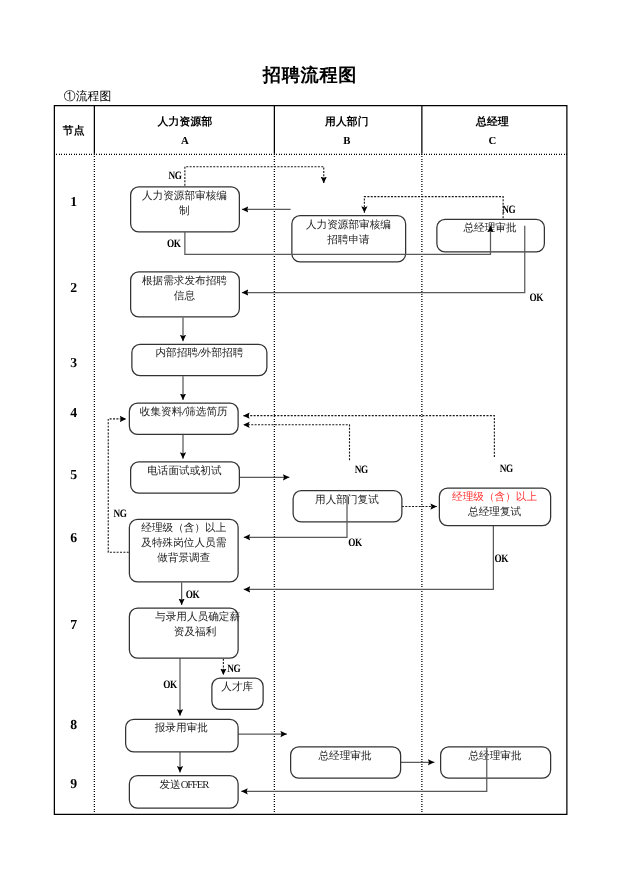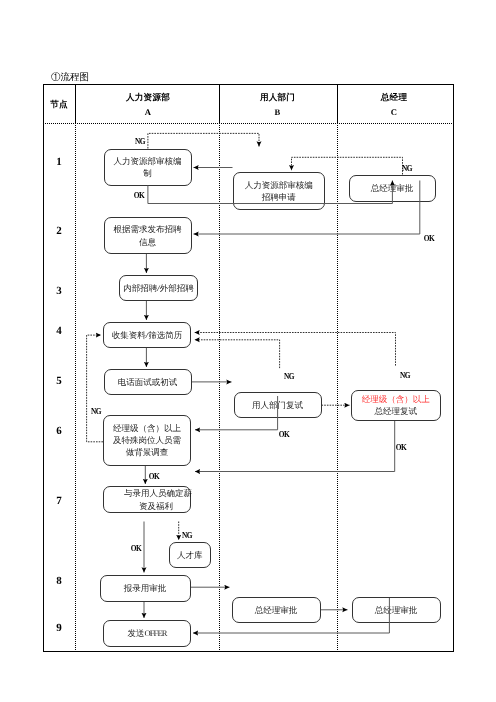--- a/index.html
+++ b/index.html
@@ -18,21 +18,21 @@
   .vdiv.solid{background:#000;background-image:none;}
   .hdiv{position:absolute;left:0;right:0;height:1px;
         background-image:repeating-linear-gradient(to right,#000 0 1px,transparent 1px 2px);}
 
   .hdr{position:absolute;text-align:center;font-size:8.6px;font-weight:bold;line-height:12px;
        letter-spacing:0.2px;transform:translateX(-50%);white-space:nowrap;}
   .rownum{position:absolute;font-size:11px;font-weight:bold;line-height:1;
           transform:translate(-50%,-50%);}
 
   .node{position:absolute;box-sizing:border-box;border:1px solid #333;
-        border-radius:7px;background:#fff;display:flex;align-items:center;
+        border-radius:7px;background:#fff;display:flex;align-items:flex-start;
         justify-content:center;text-align:center;font-size:8.5px;line-height:12.4px;
         color:#1a1a1a;padding:0 2px;}
   .node .red{color:#ff3030;}
   .node .nlines span{display:block;white-space:nowrap;}
   .node .nlines span.inl{display:inline;}
   .node .nlines span.ltn{font-weight:normal;letter-spacing:-0.9px;}
   .node .nlines span.sl{font-weight:bold;font-style:italic;font-family:"Liberation Serif",serif;}
 
   .elabel{position:absolute;font-size:9px;font-weight:bold;line-height:1;
           font-family:"Liberation Serif",serif;
@@ -40,20 +40,21 @@
           white-space:nowrap;color:#000;}
 
   svg#wires,svg#wires-top{position:absolute;left:0;top:0;width:496px;height:702px;
             pointer-events:none;overflow:visible;}
 </style>
 </head>
 <body>
 
 <div id="page">
 
+  <div id="doc-title">招聘流程图</div>
   <div id="section-label">①流程图</div>
 
   <div id="grid">
     <div class="frame"></div>
     <div class="vdiv solid" style="left:32px;top:0;height:39px"></div>
     <div class="vdiv solid" style="left:175.5px;top:0;height:39px"></div>
     <div class="vdiv solid" style="left:293.5px;top:0;height:39px"></div>
     <div class="vdiv" style="left:32px;top:39px;bottom:0"></div>
     <div class="vdiv" style="left:175.5px;top:39px;bottom:0"></div>
     <div class="vdiv" style="left:293.5px;top:39px;bottom:0"></div>
@@ -105,21 +106,21 @@
         <div class="nlines" style="width:100%">
           <span class="">总经理审批</span>
         </div>
       </div>
       <div class="node" style="left: 103.5px; top: 217px; width: 88px; height: 37px;">
         <div class="nlines" style="width:100%">
           <span class="">根据需求发布招聘</span>
           <span class="">信息</span>
         </div>
       </div>
-      <div class="node" style="left: 119px; top: 275px; width: 79px; height: 26px;">
+      <div class="node" style="left: 105px; top: 275px; width: 109px; height: 26px;">
         <div class="nlines" style="width:100%"><span class="inl">内部招聘</span><span class="inl sl">/</span><span class="inl">外部招聘</span></div>
       </div>
       <div class="node" style="left: 103px; top: 322px; width: 88px; height: 26px;">
         <div class="nlines" style="width:100%"><span class="inl">收集资料</span><span class="inl sl">/</span><span class="inl">筛选简历</span></div>
       </div>
       <div class="node" style="left: 103.5px; top: 369px; width: 88px; height: 26px;">
         <div class="nlines" style="width:100%">
           <span class="">电话面试或初试</span>
         </div>
       </div>
@@ -134,21 +135,21 @@
           <span class="">总经理复试</span>
         </div>
       </div>
       <div class="node" style="left: 103px; top: 414.5px; width: 88px; height: 51.5px;">
         <div class="nlines" style="width:100%">
           <span class="">经理级（含）以上</span>
           <span class="">及特殊岗位人员需</span>
           <span class="">做背景调查</span>
         </div>
       </div>
-      <div class="node" style="left: 103px; top: 486px; width: 88px; height: 27px; padding-left: 20px;">
+      <div class="node" style="left: 103px; top: 486px; width: 88px; height: 41px; padding-left: 20px;">
         <div class="nlines" style="width:100%">
           <span class="">与录用人员确定薪</span>
           <span class="">资及福利</span>
         </div>
       </div>
       <div class="node" style="left: 168.5px; top: 542px; width: 42.5px; height: 26px;">
         <div class="nlines" style="width:100%">
           <span class="">人才库</span>
         </div>
       </div>

